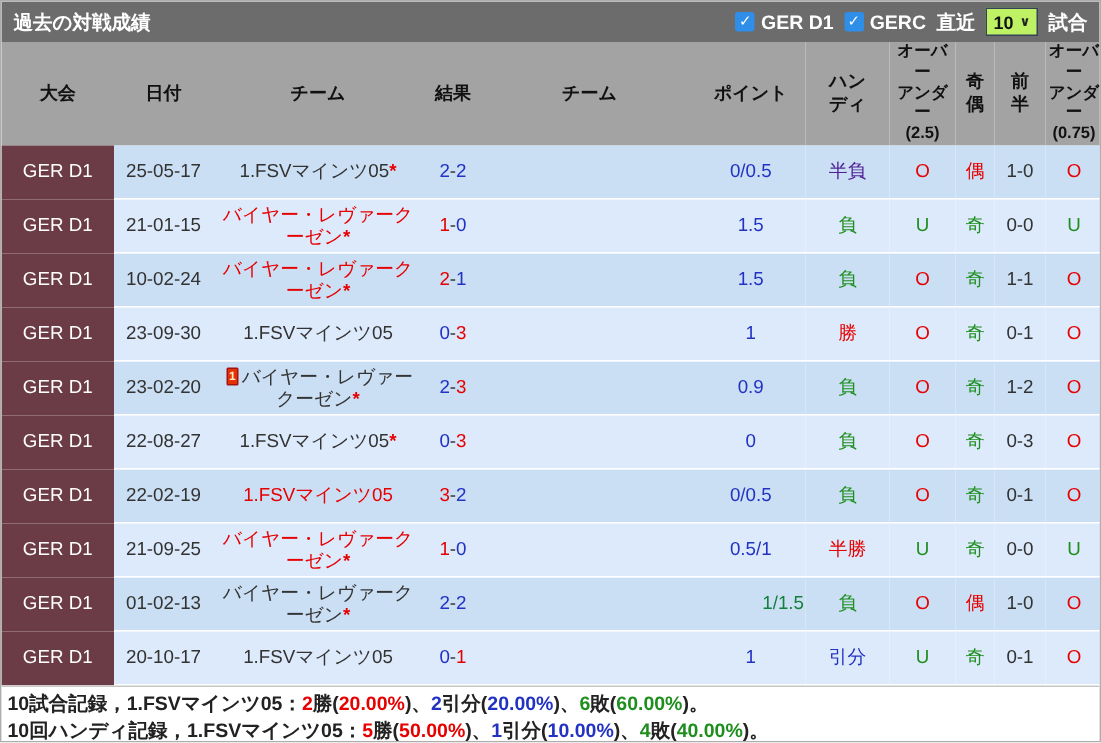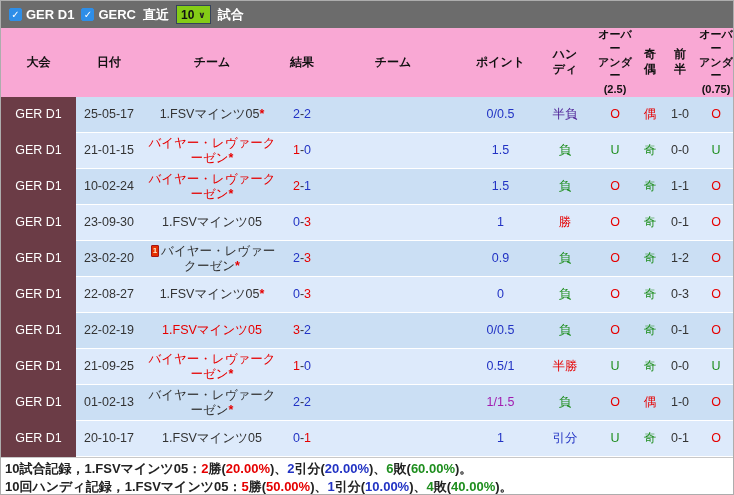--- a/index.html
+++ b/index.html
@@ -15,28 +15,28 @@
   }
   .titlebar .title { flex:1; }
   .controls { display:flex; align-items:center; gap:7px; }
   .cb-group { display:inline-flex; align-items:center; gap:4px; cursor:pointer; }
   .cb-box {
     width:13px; height:13px; background:#fff; border:1px solid #d8d8d8; border-radius:2px;
     display:inline-block; text-align:center; line-height:12px; font-size:10px; color:#fff;
   }
   .cb-box.checked { background:#2e8ee8; border-color:#2e8ee8; }
   .fake-select {
-    background:#84cc16; color:#111; border:1px solid #35425a; font-size:12px; font-weight:bold;
+    background:#bef264; color:#111; border:1px solid #35425a; font-size:12px; font-weight:bold;
     padding:1px 4px; display:inline-flex; align-items:center; gap:4px; height:19px; cursor:pointer;
   }
   .fake-select .arrow { font-size:9px; color:#222; }
   
   table { border-collapse:collapse; width:734px; table-layout:fixed; }
   thead th {
-    background:#f9a8d4; color:#111; font-weight:bold; font-size:12px; height:48px;
+    background:#a3a3a3; color:#111; font-weight:bold; font-size:12px; height:48px;
     vertical-align:middle; white-space:pre-line; line-height:1.25;
     padding:0;
   }
   thead th.th-small { font-size:11px; }
   tbody td {
     height:36px; text-align:center; vertical-align:middle; font-size:12.5px;
     color:#333; border-bottom:1px solid #fff; padding:0 1px; line-height:1.2;
   }
   tbody tr.odd  td { background:#cbdff4; }
   tbody tr.even td { background:#ddeafb; }
@@ -52,20 +52,21 @@
   
   .summary { background:#fff; border-top:1px solid #c8c8c8; padding:2px 4px 0 4px; }
   .summary p { font-size:13px; font-weight:bold; line-height:18px; color:#222; white-space:nowrap; }
 </style>
 </head>
 <body>
 
 <div class="widget">
 
   <div class="titlebar">
+    <span class="title">過去の対戦成績</span>
     <span class="controls">
       <span id="cb-container" style="display: inline-flex; gap: 7px;">
           <span class="cb-group">
             <span class="cb-box checked">✓</span>
             <span>GER D1</span>
           </span>
           <span class="cb-group">
             <span class="cb-box checked">✓</span>
             <span>GERC</span>
           </span>
@@ -219,21 +220,21 @@
       <td style="color: rgb(30, 142, 30);">奇</td>
       <td>0-0</td>
       <td style="color: rgb(30, 142, 30);">U</td>
     </tr>
         <tr class="odd">
       <td class="comp">GER D1</td>
       <td>01-02-13</td>
       <td><span style="color: rgb(51, 51, 51);">バイヤー・レヴァークーゼン</span><span class="star" style="color: rgb(230, 0, 0);">*</span></td>
       <td><span style="color: rgb(34, 51, 196);">2</span><span style="color: rgb(51, 51, 51);">-</span><span style="color: rgb(34, 51, 196);">2</span></td>
       <td></td>
-      <td style="color: #a21caf;">1/1.5</td>
+      <td style="color: #15803d; text-align: right;">1/1.5</td>
       <td style="color: rgb(30, 142, 30);">負</td>
       <td style="color: rgb(230, 0, 0);">O</td>
       <td style="color: rgb(230, 0, 0);">偶</td>
       <td>1-0</td>
       <td style="color: rgb(230, 0, 0);">O</td>
     </tr>
         <tr class="even">
       <td class="comp">GER D1</td>
       <td>20-10-17</td>
       <td><span style="color: rgb(51, 51, 51);">1.FSVマインツ05</span></td>

